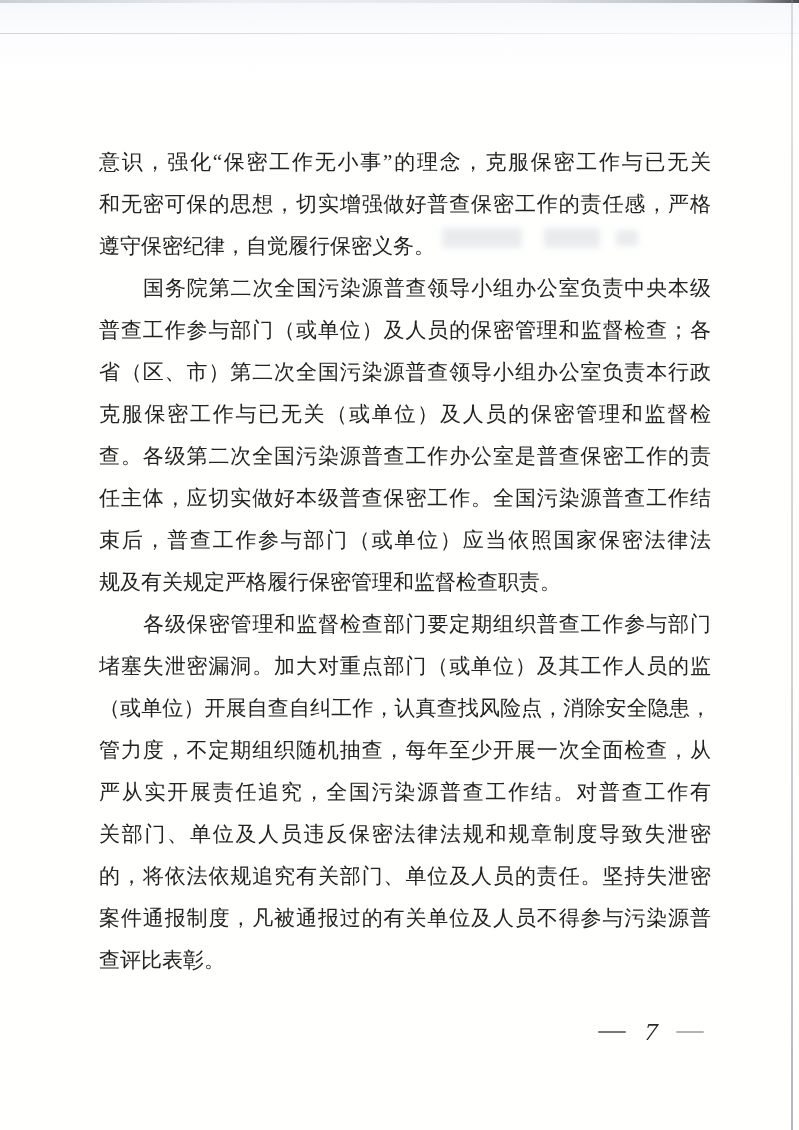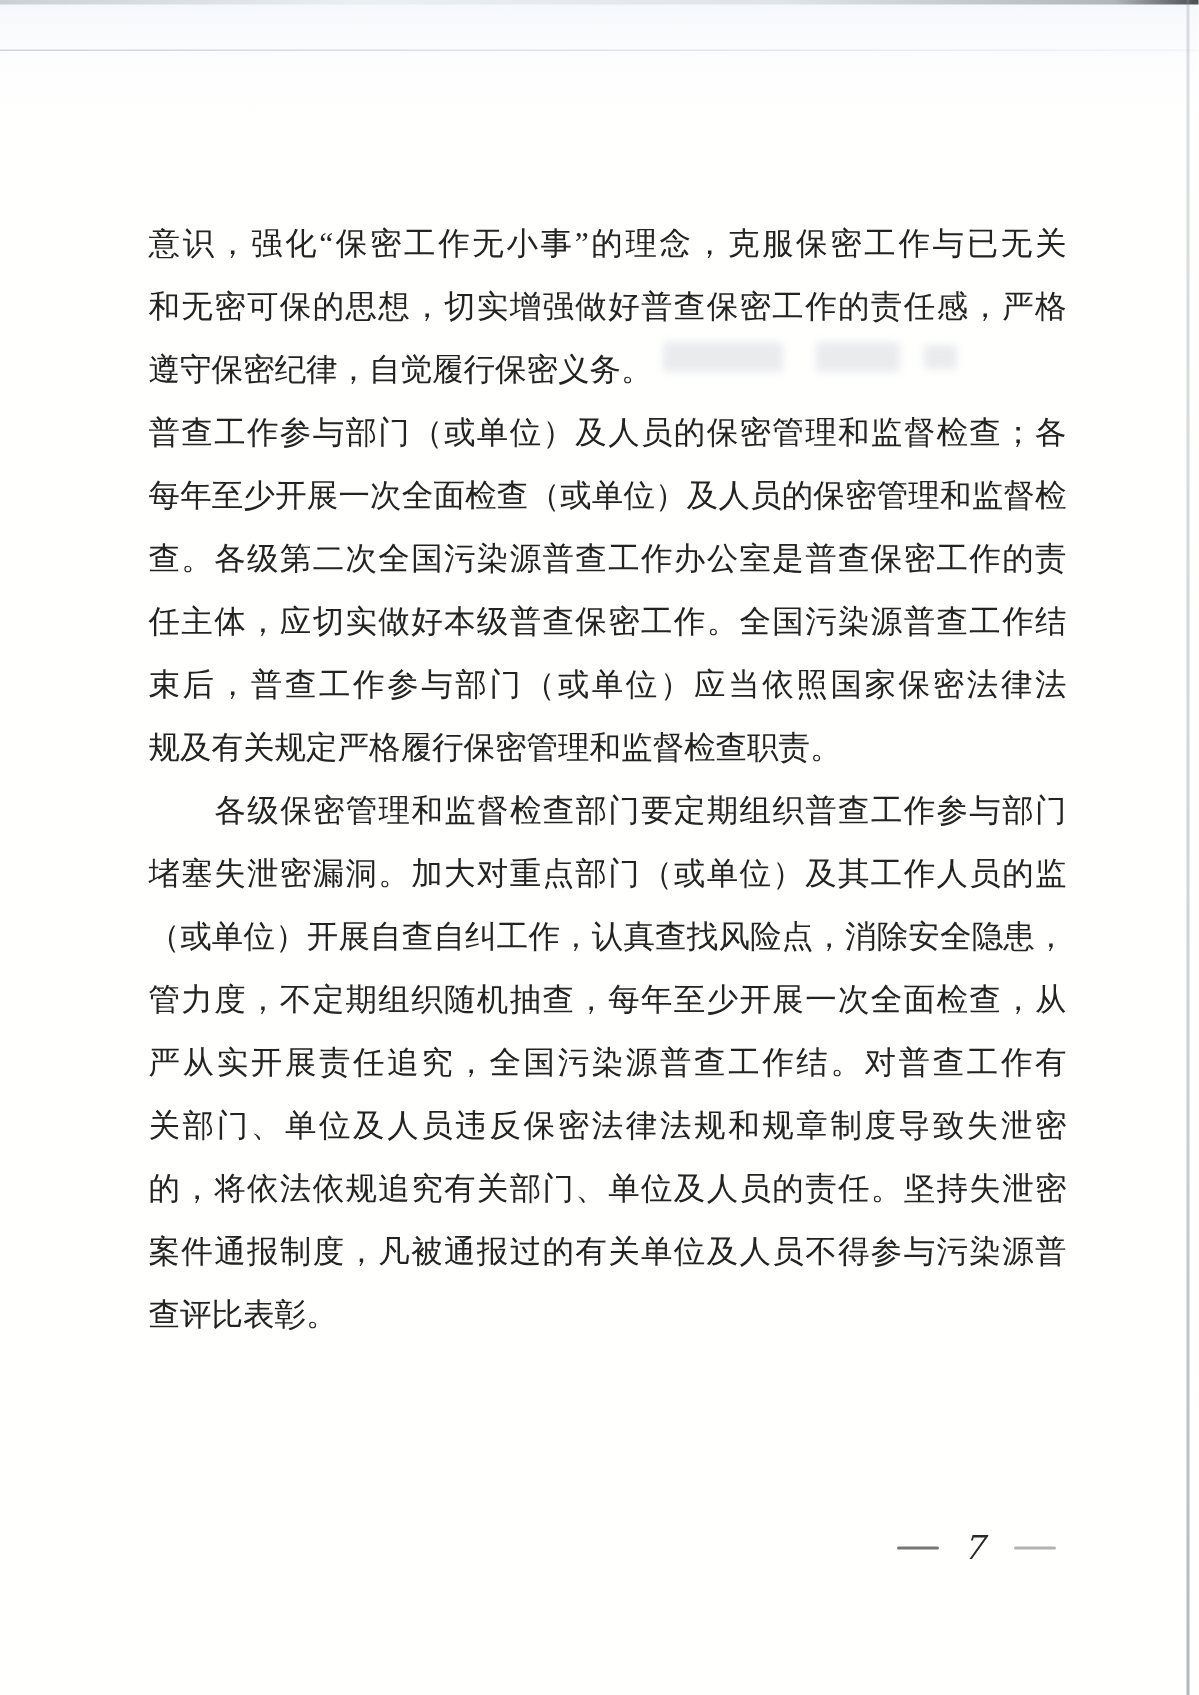--- a/index.html
+++ b/index.html
@@ -112,22 +112,24 @@
       <i class="b3"></i>
   </div>
 
   <div class="doc-text">
       <div class="para body">
         <div class="line">意识，强化“保密工作无小事”的理念，克服保密工作与已无关</div>
         <div class="line">和无密可保的思想，切实增强做好普查保密工作的责任感，严格</div>
         <div class="line short">遵守保密纪律，自觉履行保密义务。</div>
       </div>
       <div class="para body">
+        <div class="line indent">国务院第二次全国污染源普查领导小组办公室负责中央本级</div>
         <div class="line">普查工作参与部门（或单位）及人员的保密管理和监督检查；各</div>
-        <div class="line">每年至少开展一次全面检查（或单位）及人员的保密管理和监督检</div>
+        <div class="line">省（区、市）第二次全国污染源普查领导小组办公室负责本行政</div>
+        <div class="line">克服保密工作与已无关（或单位）及人员的保密管理和监督检</div>
         <div class="line">查。各级第二次全国污染源普查工作办公室是普查保密工作的责</div>
         <div class="line">任主体，应切实做好本级普查保密工作。全国污染源普查工作结</div>
         <div class="line">束后，普查工作参与部门（或单位）应当依照国家保密法律法</div>
         <div class="line short">规及有关规定严格履行保密管理和监督检查职责。</div>
       </div>
       <div class="para body">
         <div class="line indent">各级保密管理和监督检查部门要定期组织普查工作参与部门</div>
         <div class="line">堵塞失泄密漏洞。加大对重点部门（或单位）及其工作人员的监</div>
         <div class="line">（或单位）开展自查自纠工作，认真查找风险点，消除安全隐患，</div>
         <div class="line">管力度，不定期组织随机抽查，每年至少开展一次全面检查，从</div>

